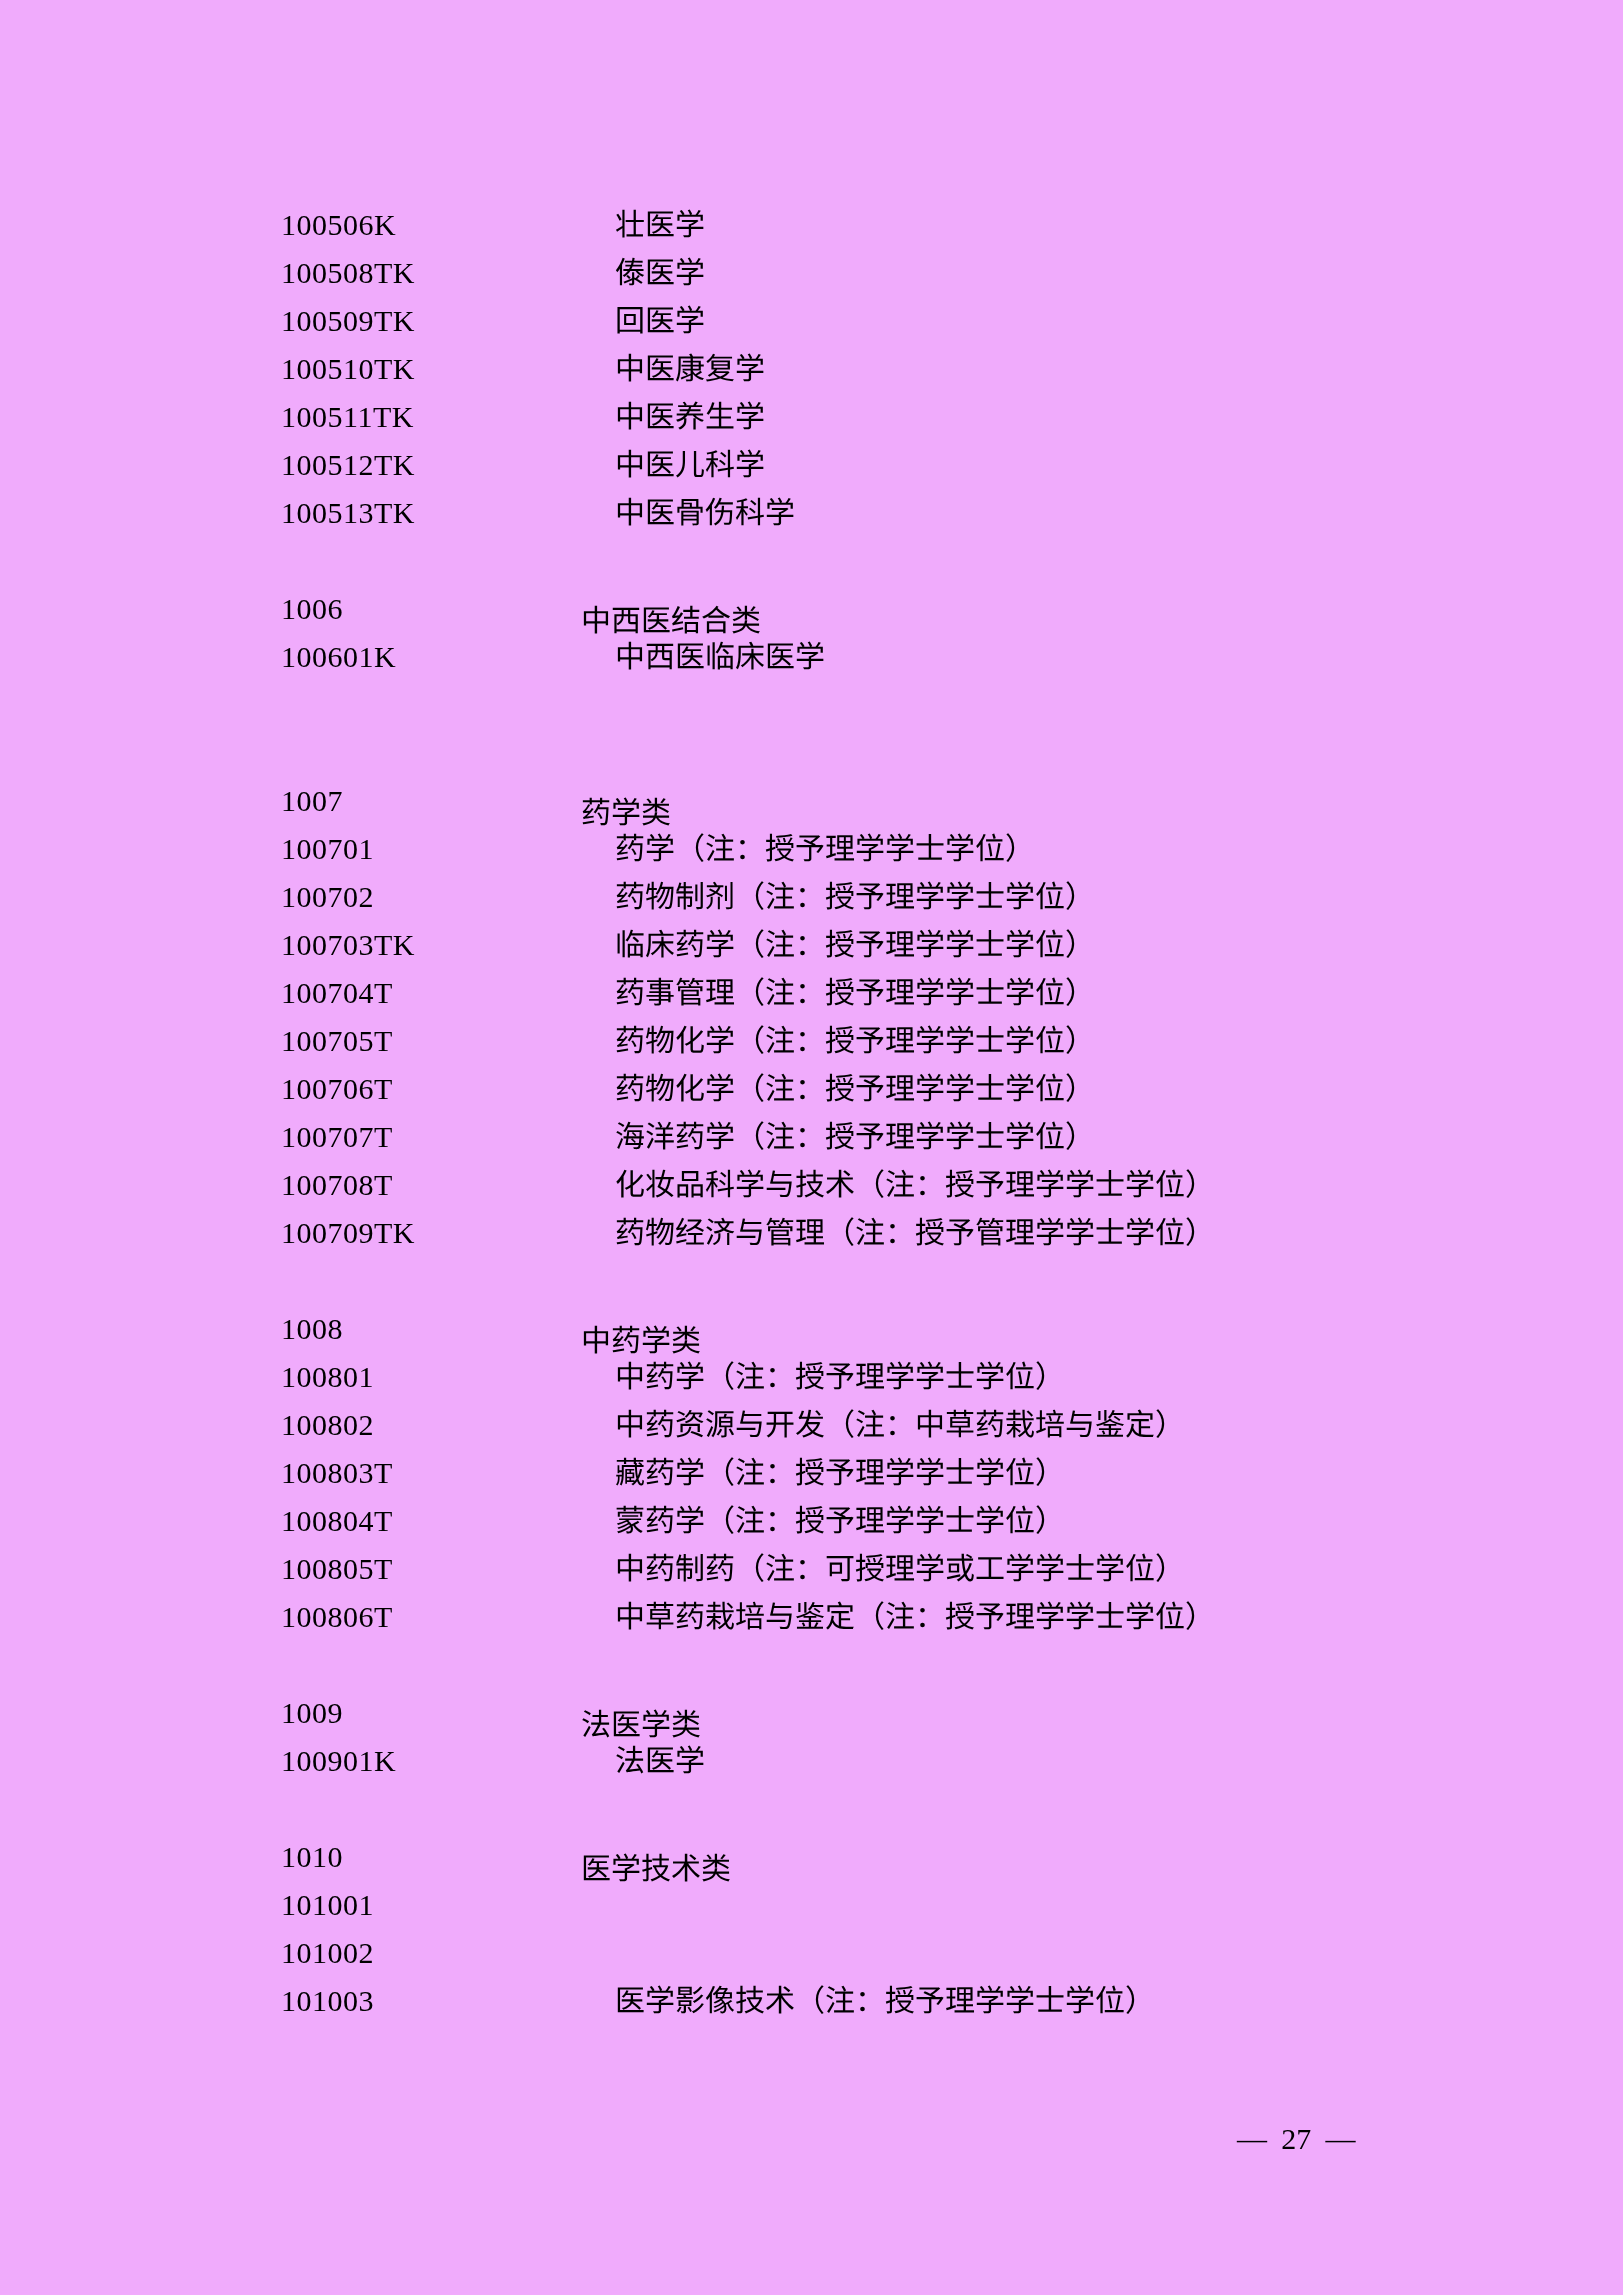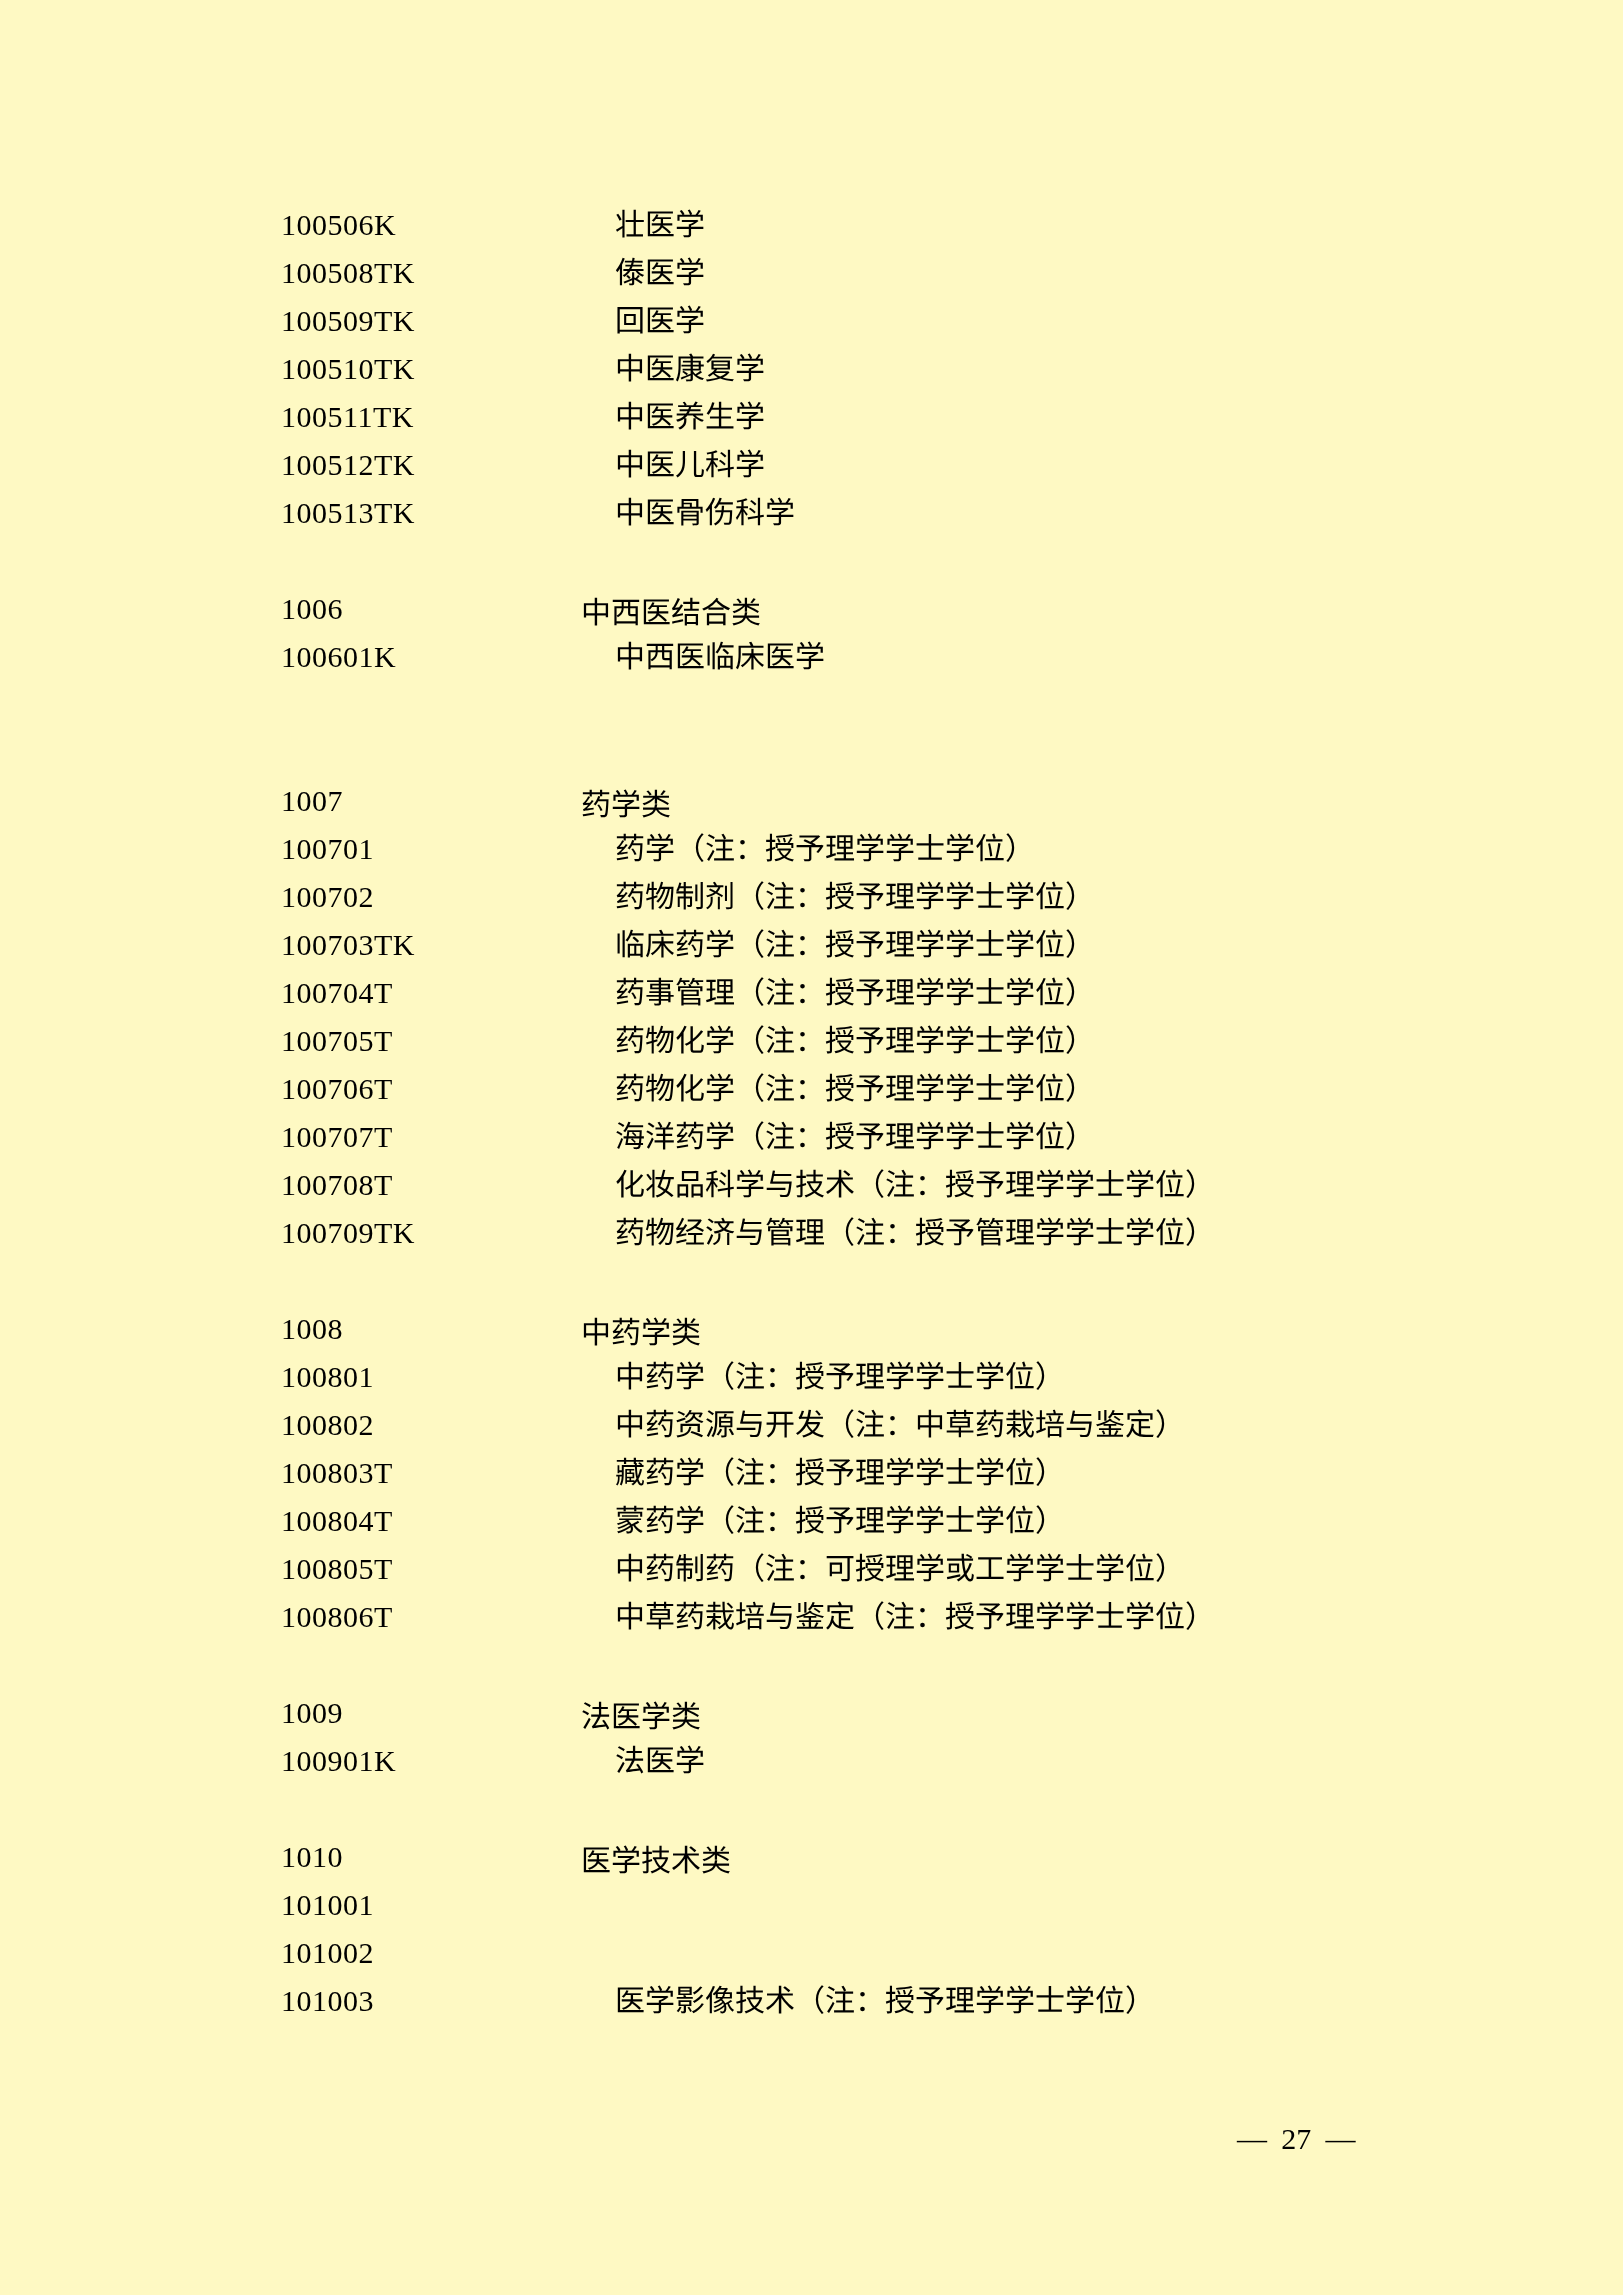--- a/index.html
+++ b/index.html
@@ -5,21 +5,21 @@
 <style>
   html, body {
     margin: 0;
     padding: 0;
     background: #ffffff;
   }
   .page {
     position: relative;
     width: 1623px;
     height: 2295px;
-    background: #fef9c3;
+    background: #f0abfc;
     color: #000000;
     font-family: "Liberation Serif", "DejaVu Serif", serif;
     font-size: 30px;
     overflow: hidden;
   }
   .catalog {
     position: absolute;
     top: 201px;
     left: 0;
     right: 0;
@@ -35,21 +35,21 @@
   }
   .row .code {
     position: absolute;
     left: 281px;
     top: 0;
     letter-spacing: 0.5px;
   }
   .row.category .name {
     position: absolute;
     left: 581px;
-    top: 4px;
+    top: 12px;
   }
   .row.item .name {
     position: absolute;
     left: 615px;
     top: 0;
   }
   .footer {
     position: absolute;
     top: 2115px;
     left: 1237px;

